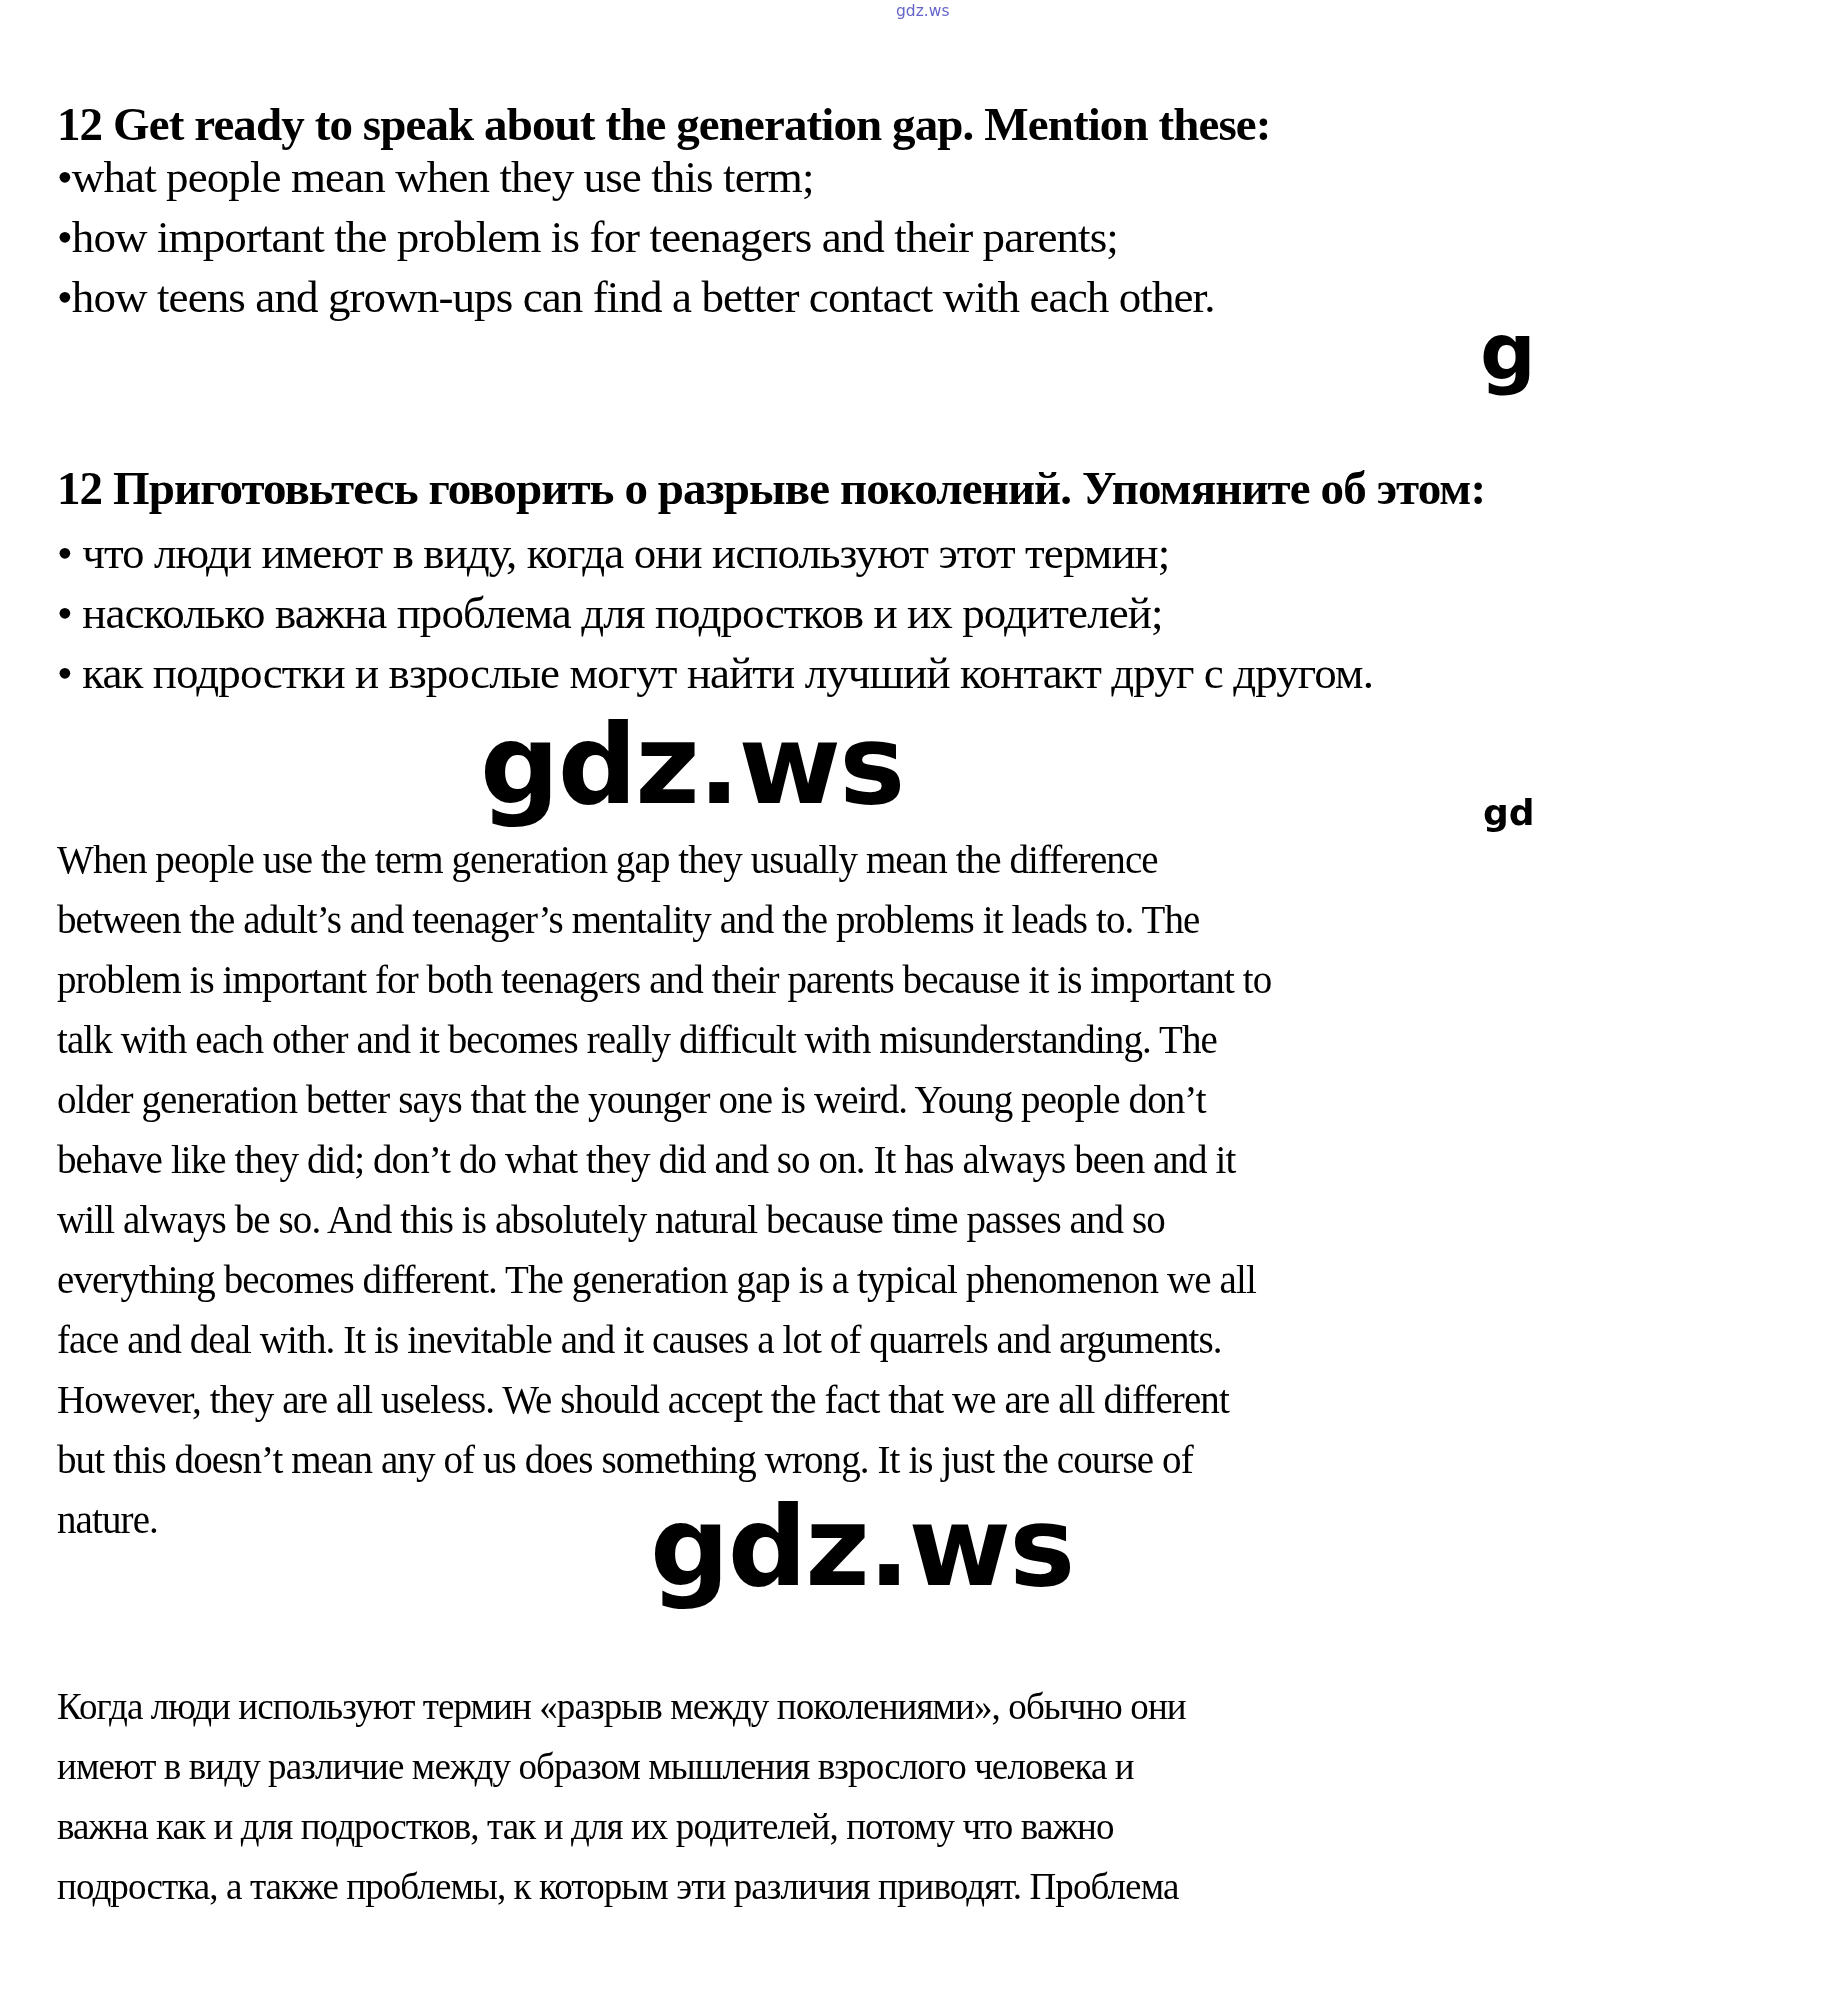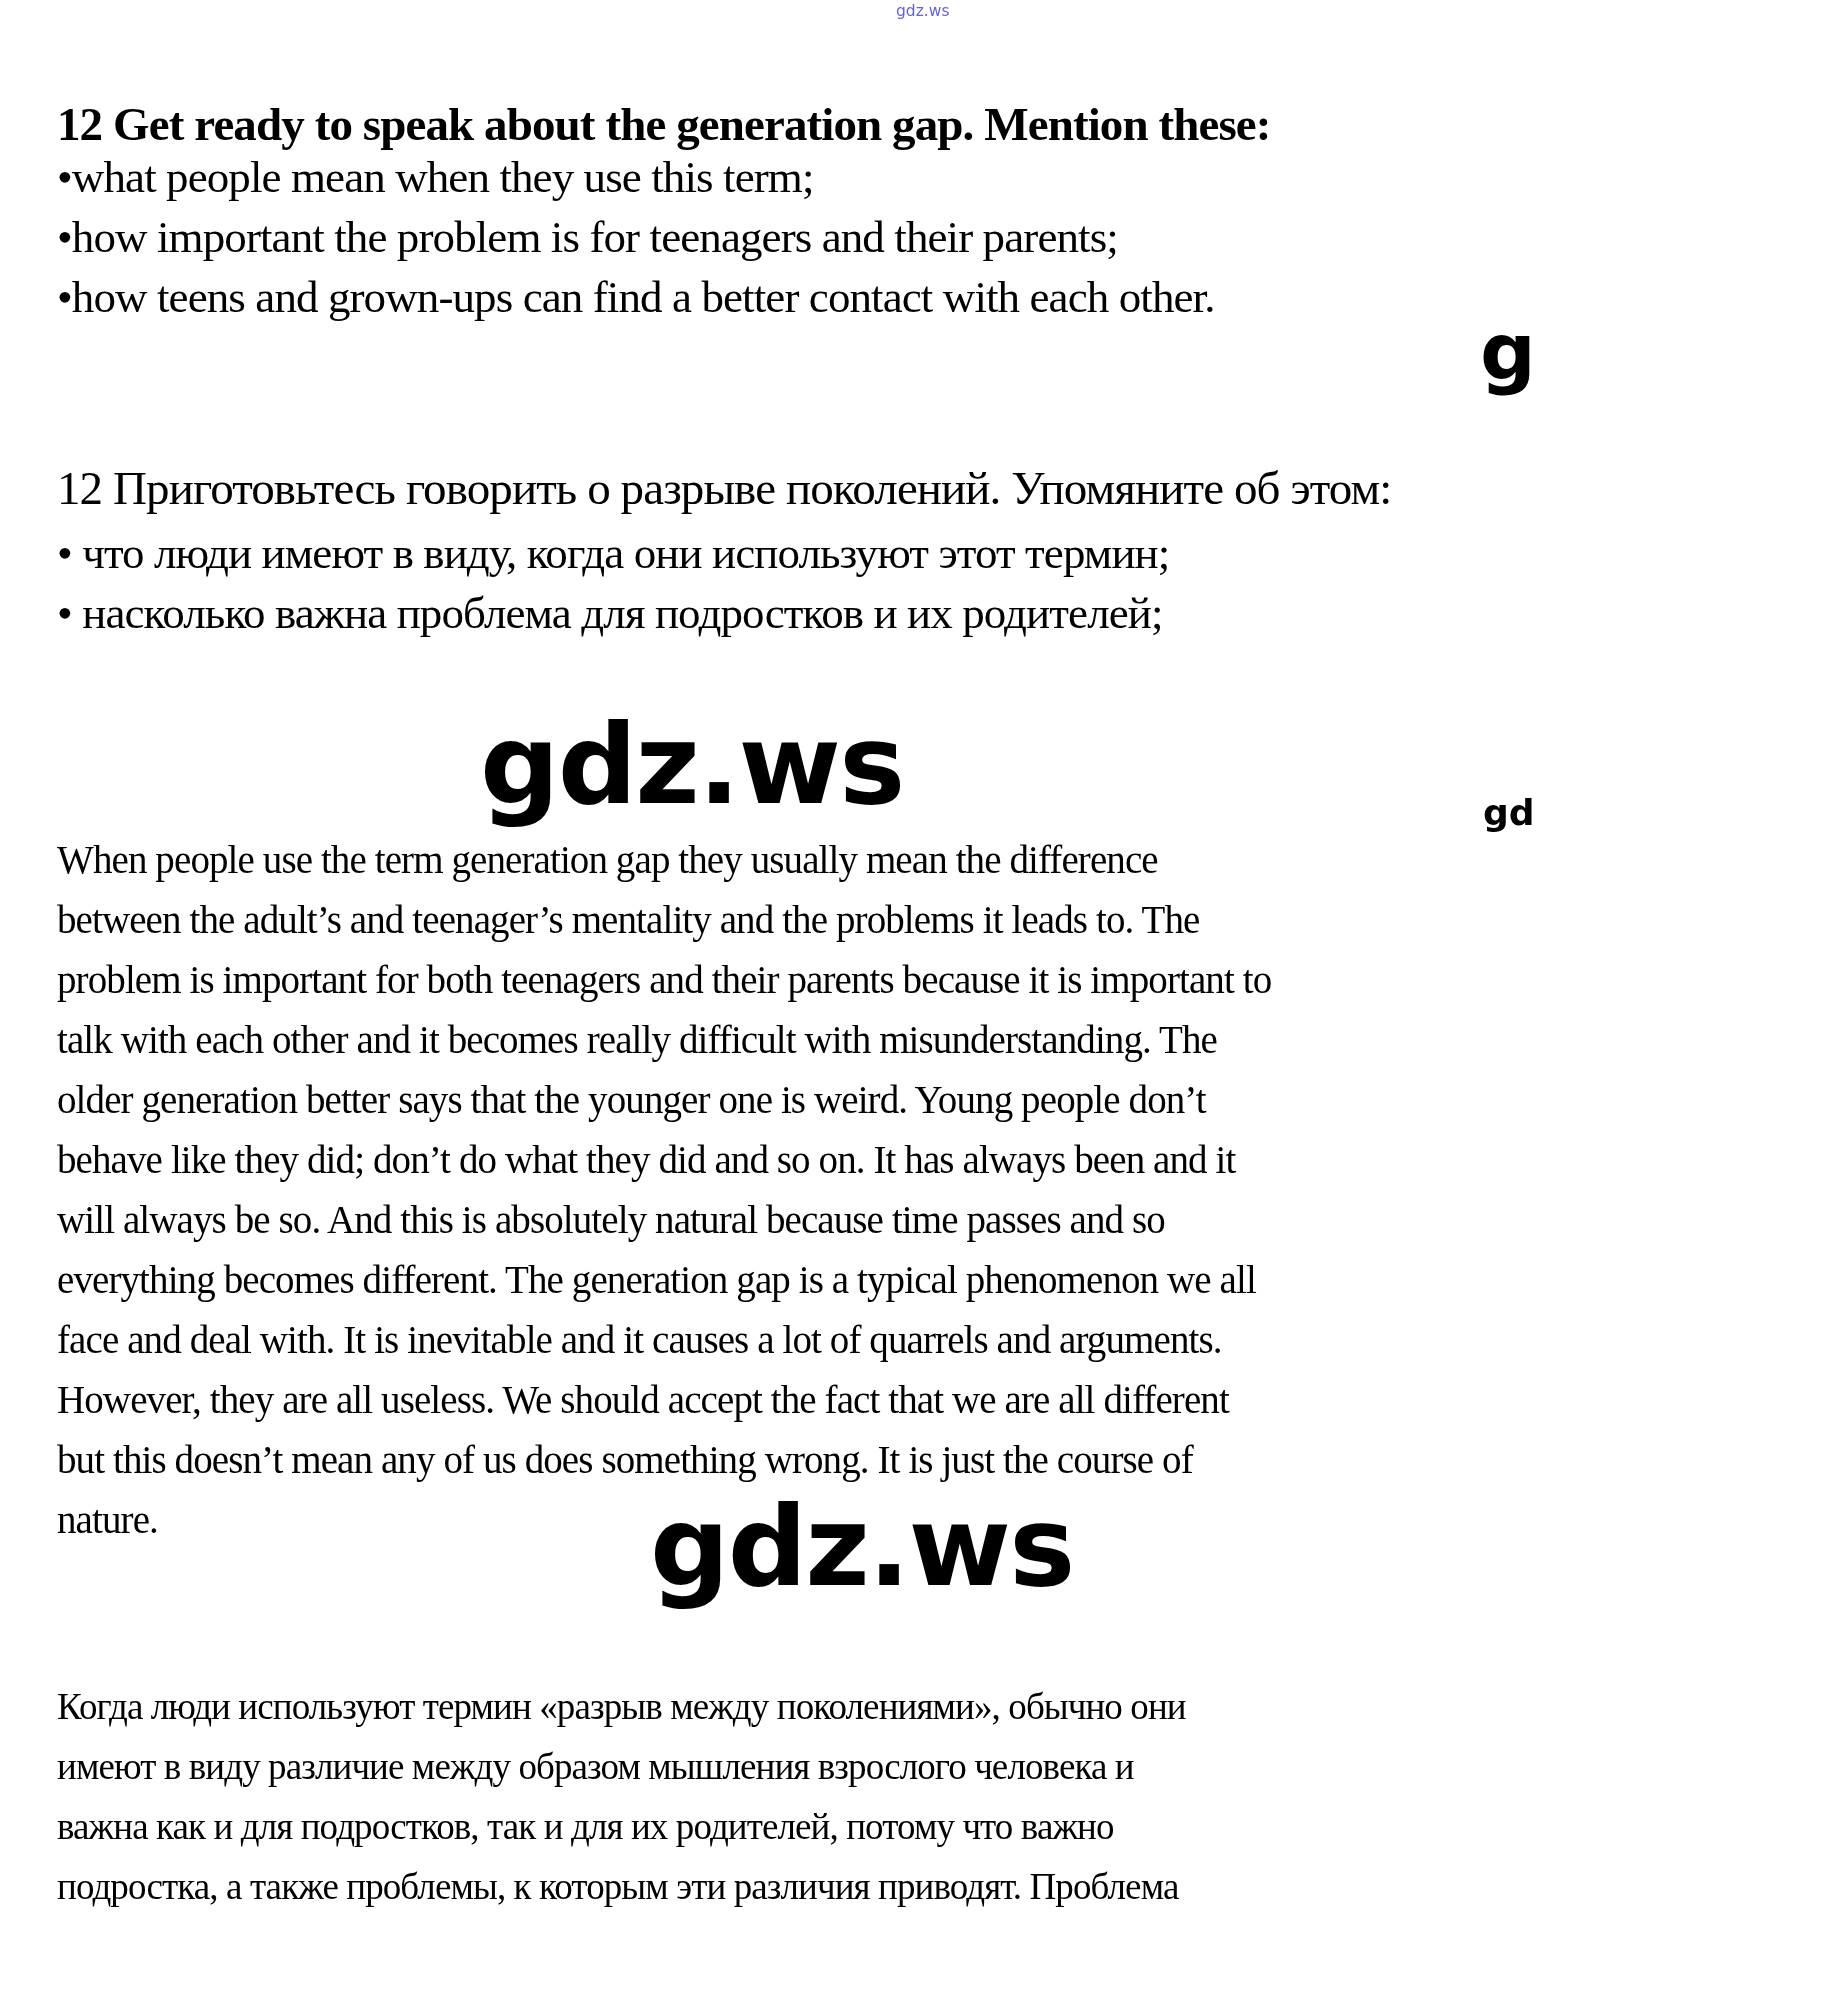--- a/index.html
+++ b/index.html
@@ -21,21 +21,21 @@
     white-space: nowrap;
     line-height: 1;
     letter-spacing: -0.9px;
     text-align: center;
   }
   .h-en { left: 57px; top: 101px; font-size: 47px; font-weight: bold; }
   .b-en-0 { left: 57px; top: 155px; font-size: 45px; }
   .b-en-1 { left: 57px; top: 215px; font-size: 45px; }
   .b-en-2 { left: 57px; top: 275px; font-size: 45px; }
 
-  .h-ru { left: 57px; top: 465px; font-size: 47px; font-weight: normal; }
+  .h-ru { left: 57px; top: 465px; font-size: 47px; font-weight: bold; }
   .b-ru-0 { left: 57px; top: 531px; font-size: 45px; }
   .b-ru-1 { left: 57px; top: 591px; font-size: 45px; }
   .b-ru-2 { left: 57px; top: 651px; font-size: 45px; }
 
   .para {
     position: absolute;
     left: 57px;
     letter-spacing: -0.9px;
   }
   .para > div { white-space: nowrap; }
@@ -92,20 +92,21 @@
   <div class="wm wm-sm-5">gdz.ws</div>
 
   <div class="line h-en">12 Get ready to speak about the generation gap. Mention these:</div>
   <div class="line b-en-0">•what people mean when they use this term;</div>
   <div class="line b-en-2">•how teens and grown-ups can find a better contact with each other.</div>
   <div class="line b-en-1">•how important the problem is for teenagers and their parents;</div>
 
   <div class="line h-ru">12 Приготовьтесь говорить о разрыве поколений. Упомяните об этом:</div>
   <div class="line b-ru-0">• что люди имеют в виду, когда они используют этот термин;</div>
   <div class="line b-ru-1">• насколько важна проблема для подростков и их родителей;</div>
+  <div class="line b-ru-2">• как подростки и взрослые могут найти лучший контакт друг с другом.</div>
 
   <div class="para para-en">
     <div>When people use the term generation gap they usually mean the difference</div>
     <div>between the adult’s and teenager’s mentality and the problems it leads to. The</div>
     <div>problem is important for both teenagers and their parents because it is important to</div>
     <div>talk with each other and it becomes really difficult with misunderstanding. The</div>
     <div>older generation better says that the younger one is weird. Young people don’t</div>
     <div>behave like they did; don’t do what they did and so on. It has always been and it</div>
     <div>will always be so. And this is absolutely natural because time passes and so</div>
     <div>everything becomes different. The generation gap is a typical phenomenon we all</div>

